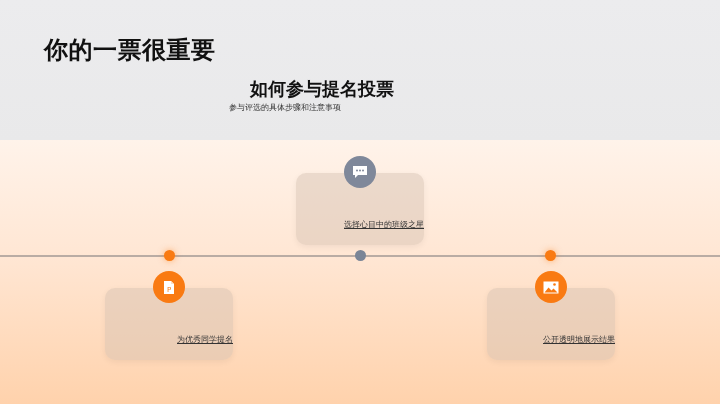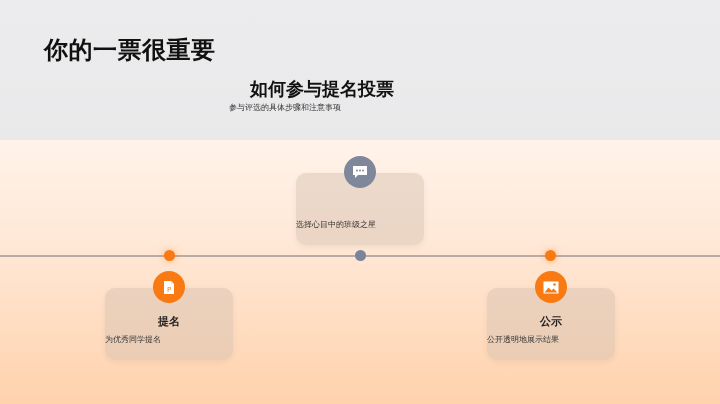--- a/index.html
+++ b/index.html
@@ -12,21 +12,21 @@
   .slide-title { position:absolute; left:44px; top:34px; font-size:24px; font-weight:bold; color:#111; letter-spacing:0.5px; }
   .section-title { position:absolute; left:0; width:644px; top:77px; text-align:center; font-size:18px; font-weight:bold; color:#111; }
   .section-sub { position:absolute; left:0; width:570px; top:102px; text-align:center; font-size:8px; color:#333; }
   .timeline { position:absolute; left:0; top:255px; width:720px; height:1.5px; background:#b9aca4; }
   .dot { position:absolute; width:11px; height:11px; border-radius:50%; top:250px; }
   .dot.orange { background:#f97a12; box-shadow:0 0 6px rgba(249,122,18,0.5); }
   .dot.gray { background:#7a8597; }
   .card { position:absolute; width:128px; height:72px; border-radius:10px;
     background: rgba(210,190,175,0.45); box-shadow: 0 2px 6px rgba(0,0,0,0.06); }
   .card .title { position:absolute; left:0; width:100%; top:26px; text-align:center; font-size:11px; font-weight:bold; color:#222; }
-  .card .desc { position:absolute; left:0; width:100%; top:46px; text-align:left; font-size:8px; color:#333; }
+  .card .desc { position:absolute; left:0; width:100%; top:46px; text-align:right; font-size:8px; color:#333;text-decoration:underline; }
   .badge { position:absolute; width:32px; height:32px; border-radius:50%; display:flex; align-items:center; justify-content:center; }
   .badge.orange { background:#f97a12; }
   .badge.gray { background:#7f889a; }
 </style>
 </head>
 <body>
 
 <div class="top"></div>
 <div class="bottom"></div>
 
@@ -45,33 +45,31 @@
 <div class="badge gray" style="left:344px; top:156px;">
   <svg width="16" height="14" viewBox="0 0 16 14">
     <path d="M1 1h14v9H6l-3 3v-3H1z" fill="#fff"></path>
     <circle cx="5" cy="5.5" r="1" fill="#7f889a"></circle>
     <circle cx="8" cy="5.5" r="1" fill="#7f889a"></circle>
     <circle cx="11" cy="5.5" r="1" fill="#7f889a"></circle>
   </svg>
 </div>
 
 <div class="card" style="left:105px; top:288px;">
-  <div class="title">提名</div>
   <div class="desc">为优秀同学提名</div>
 </div>
 <div class="badge orange" style="left:153px; top:271px;">
   <svg width="12" height="15" viewBox="0 0 12 15">
     <path d="M1 1h7l3 3v10H1z" fill="#fff"></path>
     <path d="M8 1v3h3" fill="#fde0c6"></path>
     <text x="6" y="12" font-size="7" text-anchor="middle" fill="#f97a12" font-family="DejaVu Sans, sans-serif">P</text>
   </svg>
 </div>
 
 <div class="card" style="left:487px; top:288px;">
-  <div class="title">公示</div>
   <div class="desc">公开透明地展示结果</div>
 </div>
 <div class="badge orange" style="left:535px; top:271px;">
   <svg width="16" height="13" viewBox="0 0 16 13">
     <rect x="0.5" y="0.5" width="15" height="12" fill="#fff"></rect>
     <path d="M1.5 11.5l4-5 3 3 2-2 4 4z" fill="#f97a12"></path>
     <circle cx="11.5" cy="3.5" r="1.3" fill="#f97a12"></circle>
   </svg>
 </div>
 

